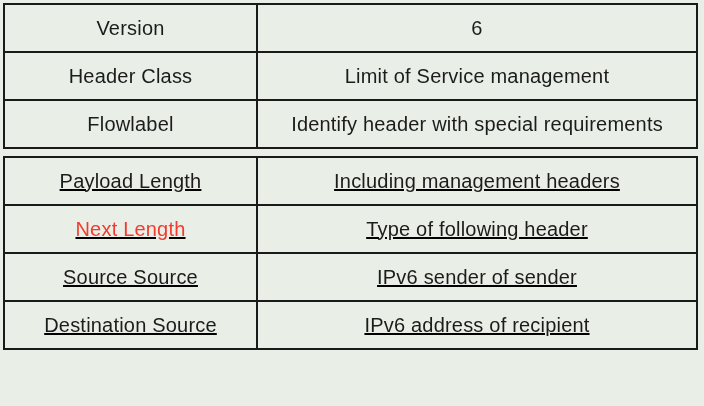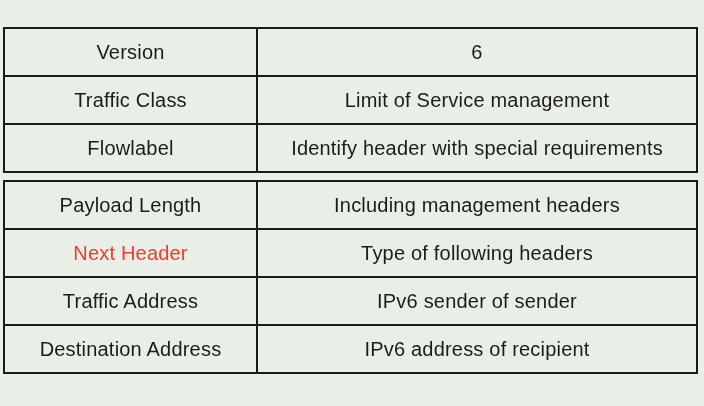--- a/index.html
+++ b/index.html
@@ -10,31 +10,30 @@
     width: 704px;
     height: 406px;
     background: var(--page-bg, #e9eee6);
     font-family: "Liberation Sans", sans-serif;
     overflow: hidden;
   }
   .slide {
     position: relative;
     width: 704px;
     height: 327px;
-    margin-top: 24px;
   }
   table.hdr {
     position: absolute;
     left: 3px;
     width: 695px;
     border-collapse: collapse;
     table-layout: fixed;
   }
   #table-top    { top: 3px; }
-  #table-bottom { top: 156px; }
+  #table-bottom { top: 156px; text-decoration: underline; }
   table.hdr td {
     border: 2px solid var(--border-color, #1a1a1a);
     height: 46px;
     text-align: center;
     vertical-align: middle;
     font-size: 20px;
     color: var(--text-color, #1c1c1c);
     background: var(--cell-bg, #e9eee6);
     padding: 0 6px;
     letter-spacing: 0.2px;
@@ -47,47 +46,47 @@
 
 <div class="slide">
   <table class="hdr" id="table-top">
     <tbody id="tbody-0">
   <tr>
     <td class="field">Version</td>
     <td class="desc">6</td>
   </tr>
 
   <tr>
-    <td class="field">Traffic Class</td>
+    <td class="field">Header Class</td>
     <td class="desc">Limit of Service management</td>
   </tr>
 
   <tr>
     <td class="field">Flowlabel</td>
     <td class="desc">Identify header with special requirements</td>
   </tr>
 </tbody>
   </table>
   <table class="hdr" id="table-bottom">
     <tbody id="tbody-1">
   <tr>
     <td class="field">Payload Length</td>
     <td class="desc">Including management headers</td>
   </tr>
 
   <tr>
-    <td class="field highlight">Next Header</td>
-    <td class="desc">Type of following headers</td>
+    <td class="field highlight">Next Length</td>
+    <td class="desc">Type of following header</td>
   </tr>
 
 
   <tr>
-    <td class="field">Traffic Address</td>
+    <td class="field">Source Source</td>
     <td class="desc">IPv6 sender of sender</td>
   </tr>
 
   <tr>
-    <td class="field">Destination Address</td>
+    <td class="field">Destination Source</td>
     <td class="desc">IPv6 address of recipient</td>
   </tr>
 </tbody>
   </table>
 </div>
 
 </body></html>

